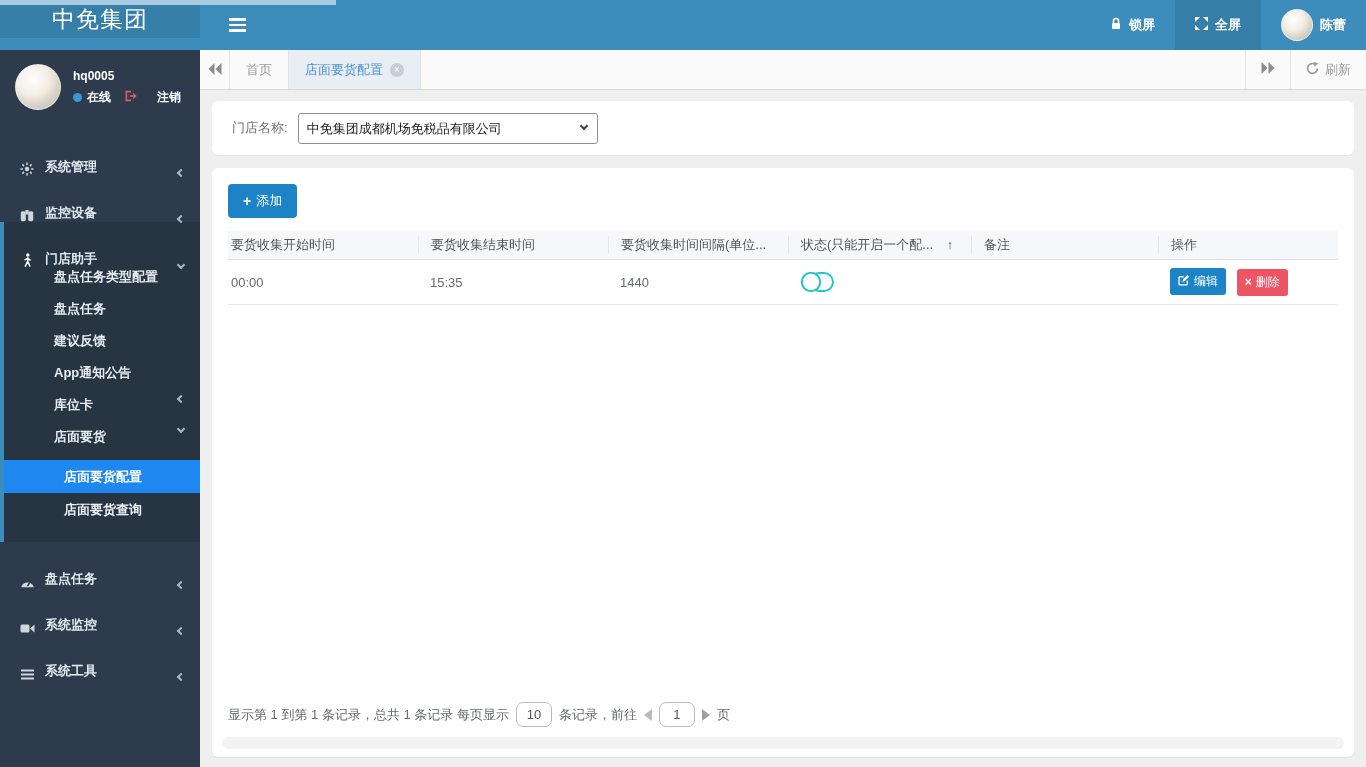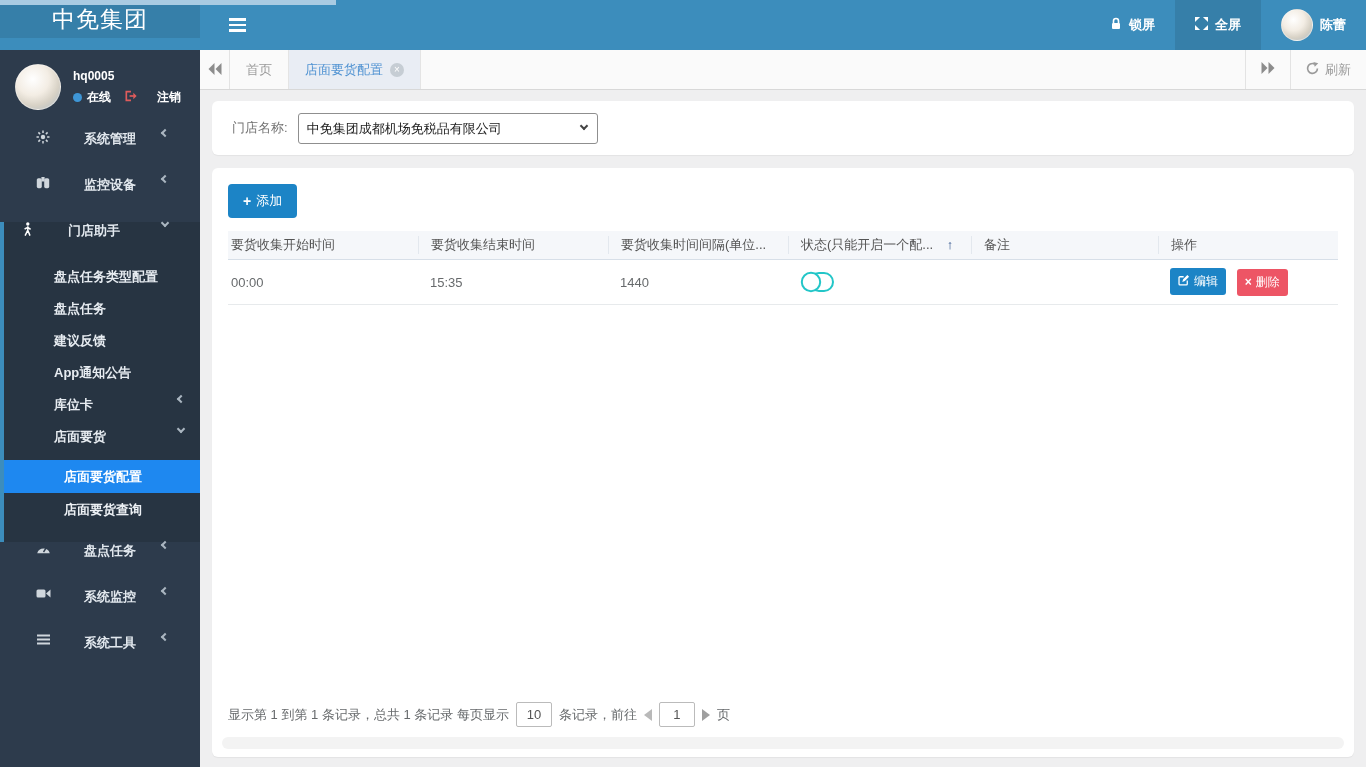--- a/index.html
+++ b/index.html
@@ -30,21 +30,21 @@
   
   .sidebar { position:absolute; top:50px; left:0; width:200px; bottom:0; background:#2d3b4c; }
   .user-panel { display:flex; align-items:center; gap:12px; padding:14px 15px 10px 15px; }
   .user-meta { display:flex; flex-direction:column; gap:6px; }
   .user-name { color:#fff; font-weight:bold; font-size:12px; }
   .user-status { display:flex; align-items:center; gap:5px; color:#fff; font-size:12px; font-weight:bold; }
   .dot { width:9px; height:9px; border-radius:50%; background:#3e96d6; display:inline-block; }
   .logout { display:flex; align-items:center; gap:20px; margin-left:8px; cursor:pointer; color:#fff; }
 
   .nav { margin-top:10px; font-size:13px; font-weight:bold; color:#e2e8ee; }
-  .nav-item { display:flex; align-items:flex-start; height:46px; padding:0 32px; cursor:pointer;gap:23px; }
+  .nav-item { display:flex; align-items:flex-end; height:46px; padding:0 16px; cursor:pointer; }
   .nav-item .micon { width:22px; display:inline-flex; justify-content:center; margin-right:7px; flex:0 0 22px; }
   .nav-item .lbl { flex:1; }
   .chev { width:6px; height:6px; border-left:2px solid #aab6c1; border-bottom:2px solid #aab6c1; display:inline-block; }
   .chev.left { transform:rotate(45deg); }
   .chev.down { transform:rotate(-45deg); margin-top:-2px; }
   .active-section { background:#273442; border-left:4px solid #3c8dbc; padding-bottom:16px; }
   .active-section .nav-item { padding-left:12px; }
   .subnav-item { display:flex; align-items:flex-start; height:32px; padding:0 16px 0 50px; cursor:pointer; color:#e7ecf1; font-weight:bold; }
   .subnav-item .lbl { flex:1; }
   .sub2-item { display:flex; align-items:center; height:33px; padding-left:60px; cursor:pointer; color:#edf1f5; font-weight:bold; }
@@ -83,21 +83,21 @@
   .grid-row { display:flex; align-items:center; height:45px; border-bottom:1px solid #e7eaec; font-size:13px; color:#676a6c; }
   .gc { padding-left:12px; }
   .gc:first-child { padding-left:3px; }
   .btn-edit, .btn-del { display:inline-flex; align-items:center; gap:4px; border:none; border-radius:3px;
         color:#fff; font-size:12px; padding:5px 8px; cursor:pointer; }
   .btn-edit { background:#1c84c6; margin-right:7px; }
   .btn-del { background:#ed5565; }
   .btn-del .x { font-weight:bold; font-size:12px; line-height:10px; }
 
   .pagination { position:absolute; left:16px; bottom:30px; display:flex; align-items:center; gap:7px; font-size:13px; color:#676a6c; }
-  .pg-input { width:36px; height:25px; border:1px solid #bbb; border-radius:2px; text-align:center; font-size:13px; color:#555; }
+  .pg-input { width:36px; height:25px; border:1px solid #bbb; border-radius:7px; text-align:center; font-size:13px; color:#555; }
   .tri { width:0; height:0; border-style:solid; display:inline-block; cursor:pointer; }
   .tri.left  { border-width:6px 8px 6px 0; border-color:transparent #b9b9b9 transparent transparent; }
   .tri.right { border-width:6px 0 6px 8px; border-color:transparent transparent transparent #9f9f9f; }
 
   .scroll-track { position:absolute; left:10px; right:10px; bottom:8px; height:12px; background:#f3f3f3; border-radius:6px; cursor:pointer; }
 </style>
 </head>
 <body>
 
 <div class="topbar">

